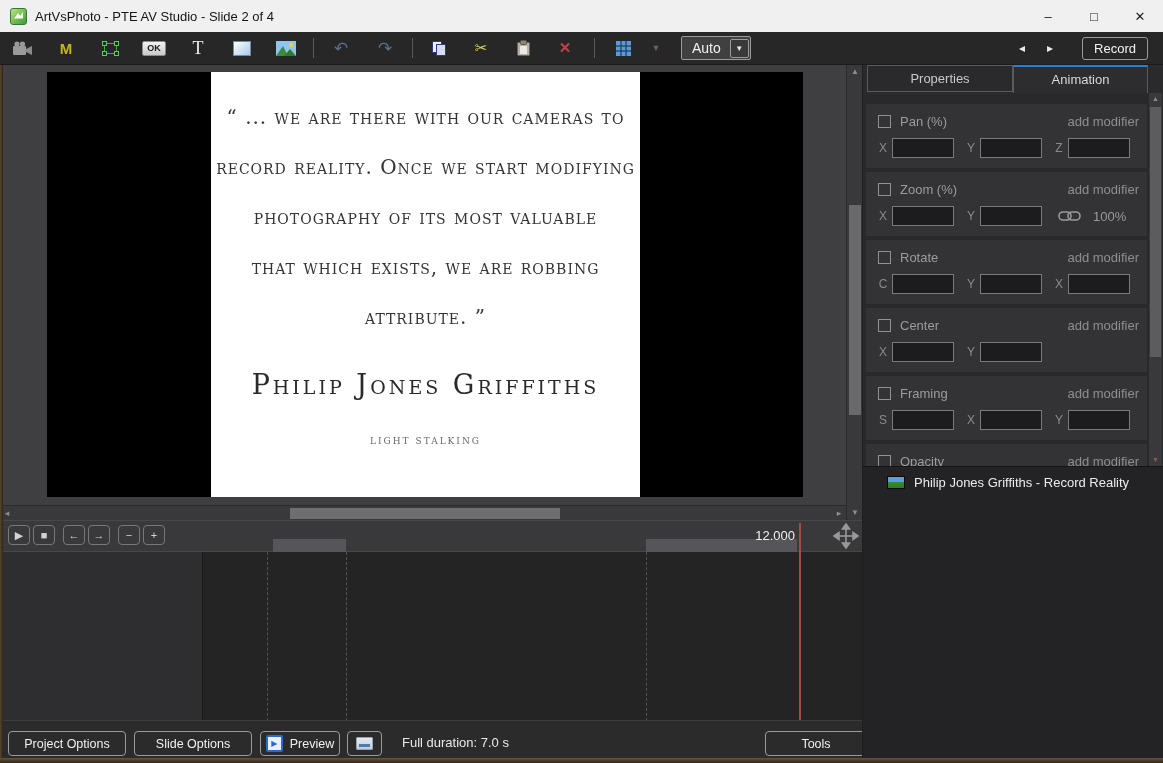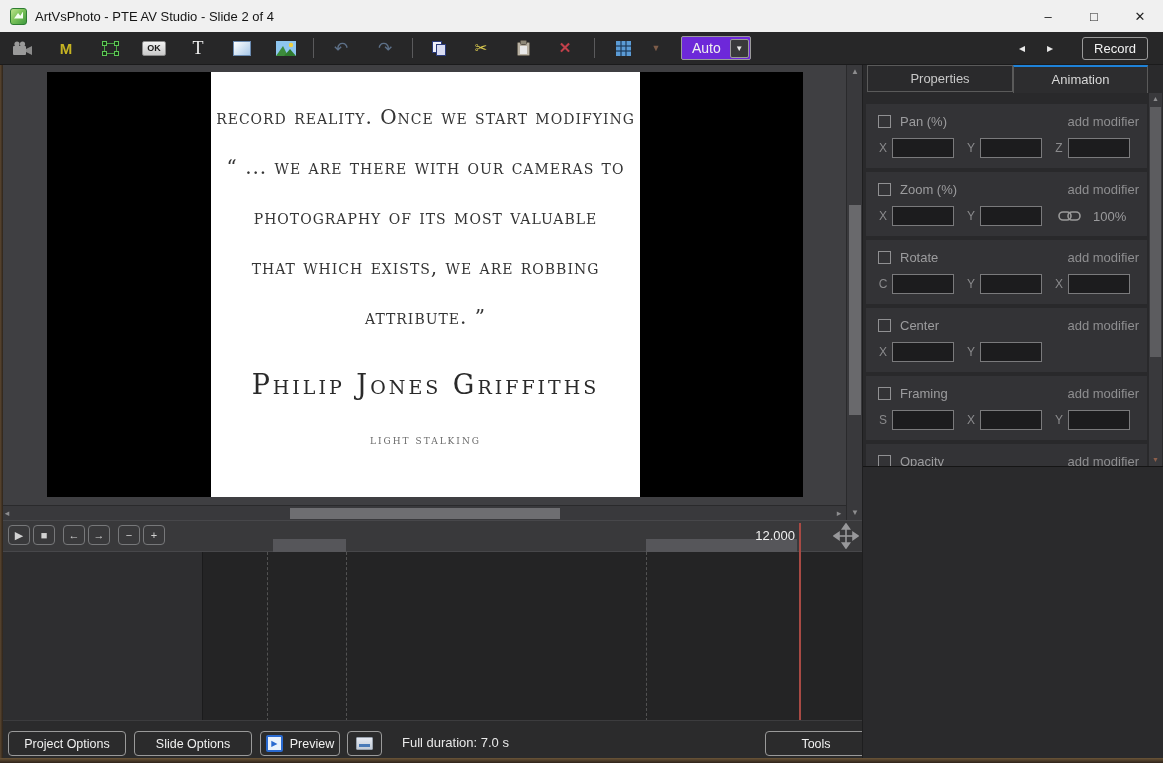--- a/index.html
+++ b/index.html
@@ -22,21 +22,21 @@
   .tb-sep { width:1px; height:20px; background:#5a5a5c; margin:0 5px; }
   .tb-sep.wide { margin:0 8px; }
   .glyph-m { color:#c7b422; font-weight:bold; font-size:15px; }
   .glyph-t { color:#f2f2f2; font-family:"Liberation Serif",serif; font-size:18px; }
   .ok-chip { width:24px; height:15px; background:linear-gradient(#f2f2f2,#c9c9c9); border:1px solid #8a8a8a; border-radius:2px; font-size:9px; font-weight:bold; color:#1a1a1a; display:flex; align-items:center; justify-content:center; }
   .blank-sq { width:18px; height:15px; border:1px solid #6a8ab0; background:linear-gradient(135deg,#ffffff,#a9c9e9); }
   .glyph-undo { color:#5d7088; font-size:17px; }
   .glyph-cut { color:#d8c84e; font-size:15px; }
   .glyph-del { color:#c2404a; font-size:15px; font-weight:bold; }
   .glyph-arrow-sm { color:#7d5c49; font-size:9px; }
-  .auto-combo { margin-left:12px; display:flex; align-items:center; border:1px solid #9a9a9a; border-radius:2px; background:#6d28d9; padding:1px; height:24px; }
+  .auto-combo { margin-left:12px; display:flex; align-items:center; border:1px solid #9a9a9a; border-radius:2px; background:#404040; padding:1px; height:24px; }
   .auto-label { color:#f0f0f0; font-size:14px; padding:0 9px; }
   .auto-drop { width:19px; height:19px; border:1px solid #9a9a9a; border-radius:2px; background:#39393b; color:#e8e8e8; font-size:8px; display:flex; align-items:center; justify-content:center; }
   .tb-right { margin-left:auto; display:flex; align-items:center; }
   .nav-arrow { width:28px; text-align:center; color:#e9e9e9; font-size:12px; }
   .btn-close-ed { width:66px; height:23px; margin-left:18px; margin-right:15px; border:1px solid #9a9a9a; border-radius:3px; color:#f2f2f2; font-size:13px; display:flex; align-items:center; justify-content:center; background:transparent; }
 
   
   .preview { position:absolute; left:0; top:65px; width:846px; height:440px; background:#3f3f42; }
   .slide-black { position:absolute; left:47px; top:7px; width:756px; height:425px; background:#000; }
   .slide-white { position:absolute; left:164px; top:0; width:429px; height:425px; background:#fff; overflow:hidden; }
@@ -205,22 +205,22 @@
       <div class="nav-arrow">◂</div>
       <div class="nav-arrow">▸</div>
       <div class="btn-close-ed">Record</div>
     </div>
   </div>
 
   <div class="preview">
     <div class="slide-black">
       <div class="slide-white">
         <div class="quote">
+          <div>“ ... we are there with our cameras to</div>
           <div>record reality. Once we start modifying</div>
-          <div>“ ... we are there with our cameras to</div>
           <div>photography of its most valuable</div>
           <div>that which exists, we are robbing</div>
           <div>attribute. ”</div>
         </div>
         <div class="author">Philip Jones Griffiths</div>
         <div class="credit">LIGHT STALKING</div>
       </div>
     </div>
   </div>
 
@@ -387,18 +387,24 @@
     </div>
 
     <div class="pscroll">
       <div class="arr" style="top:0;">▲</div>
       <div class="thumb"></div>
       <div class="arr down" style="bottom:0;">▼</div>
     </div>
 
     <div class="panel-divider"></div>
 
+    <div class="layers">
+      <div class="layer-item">
+        <span class="layer-thumb"></span>
+        <span class="layer-name">Philip Jones Griffiths - Record Reality</span>
+      </div>
+    </div>
   </div>
 
   <div class="edge-left"></div>
   <div class="edge-bottom"></div>
 
 </div>
 
 </body></html>

